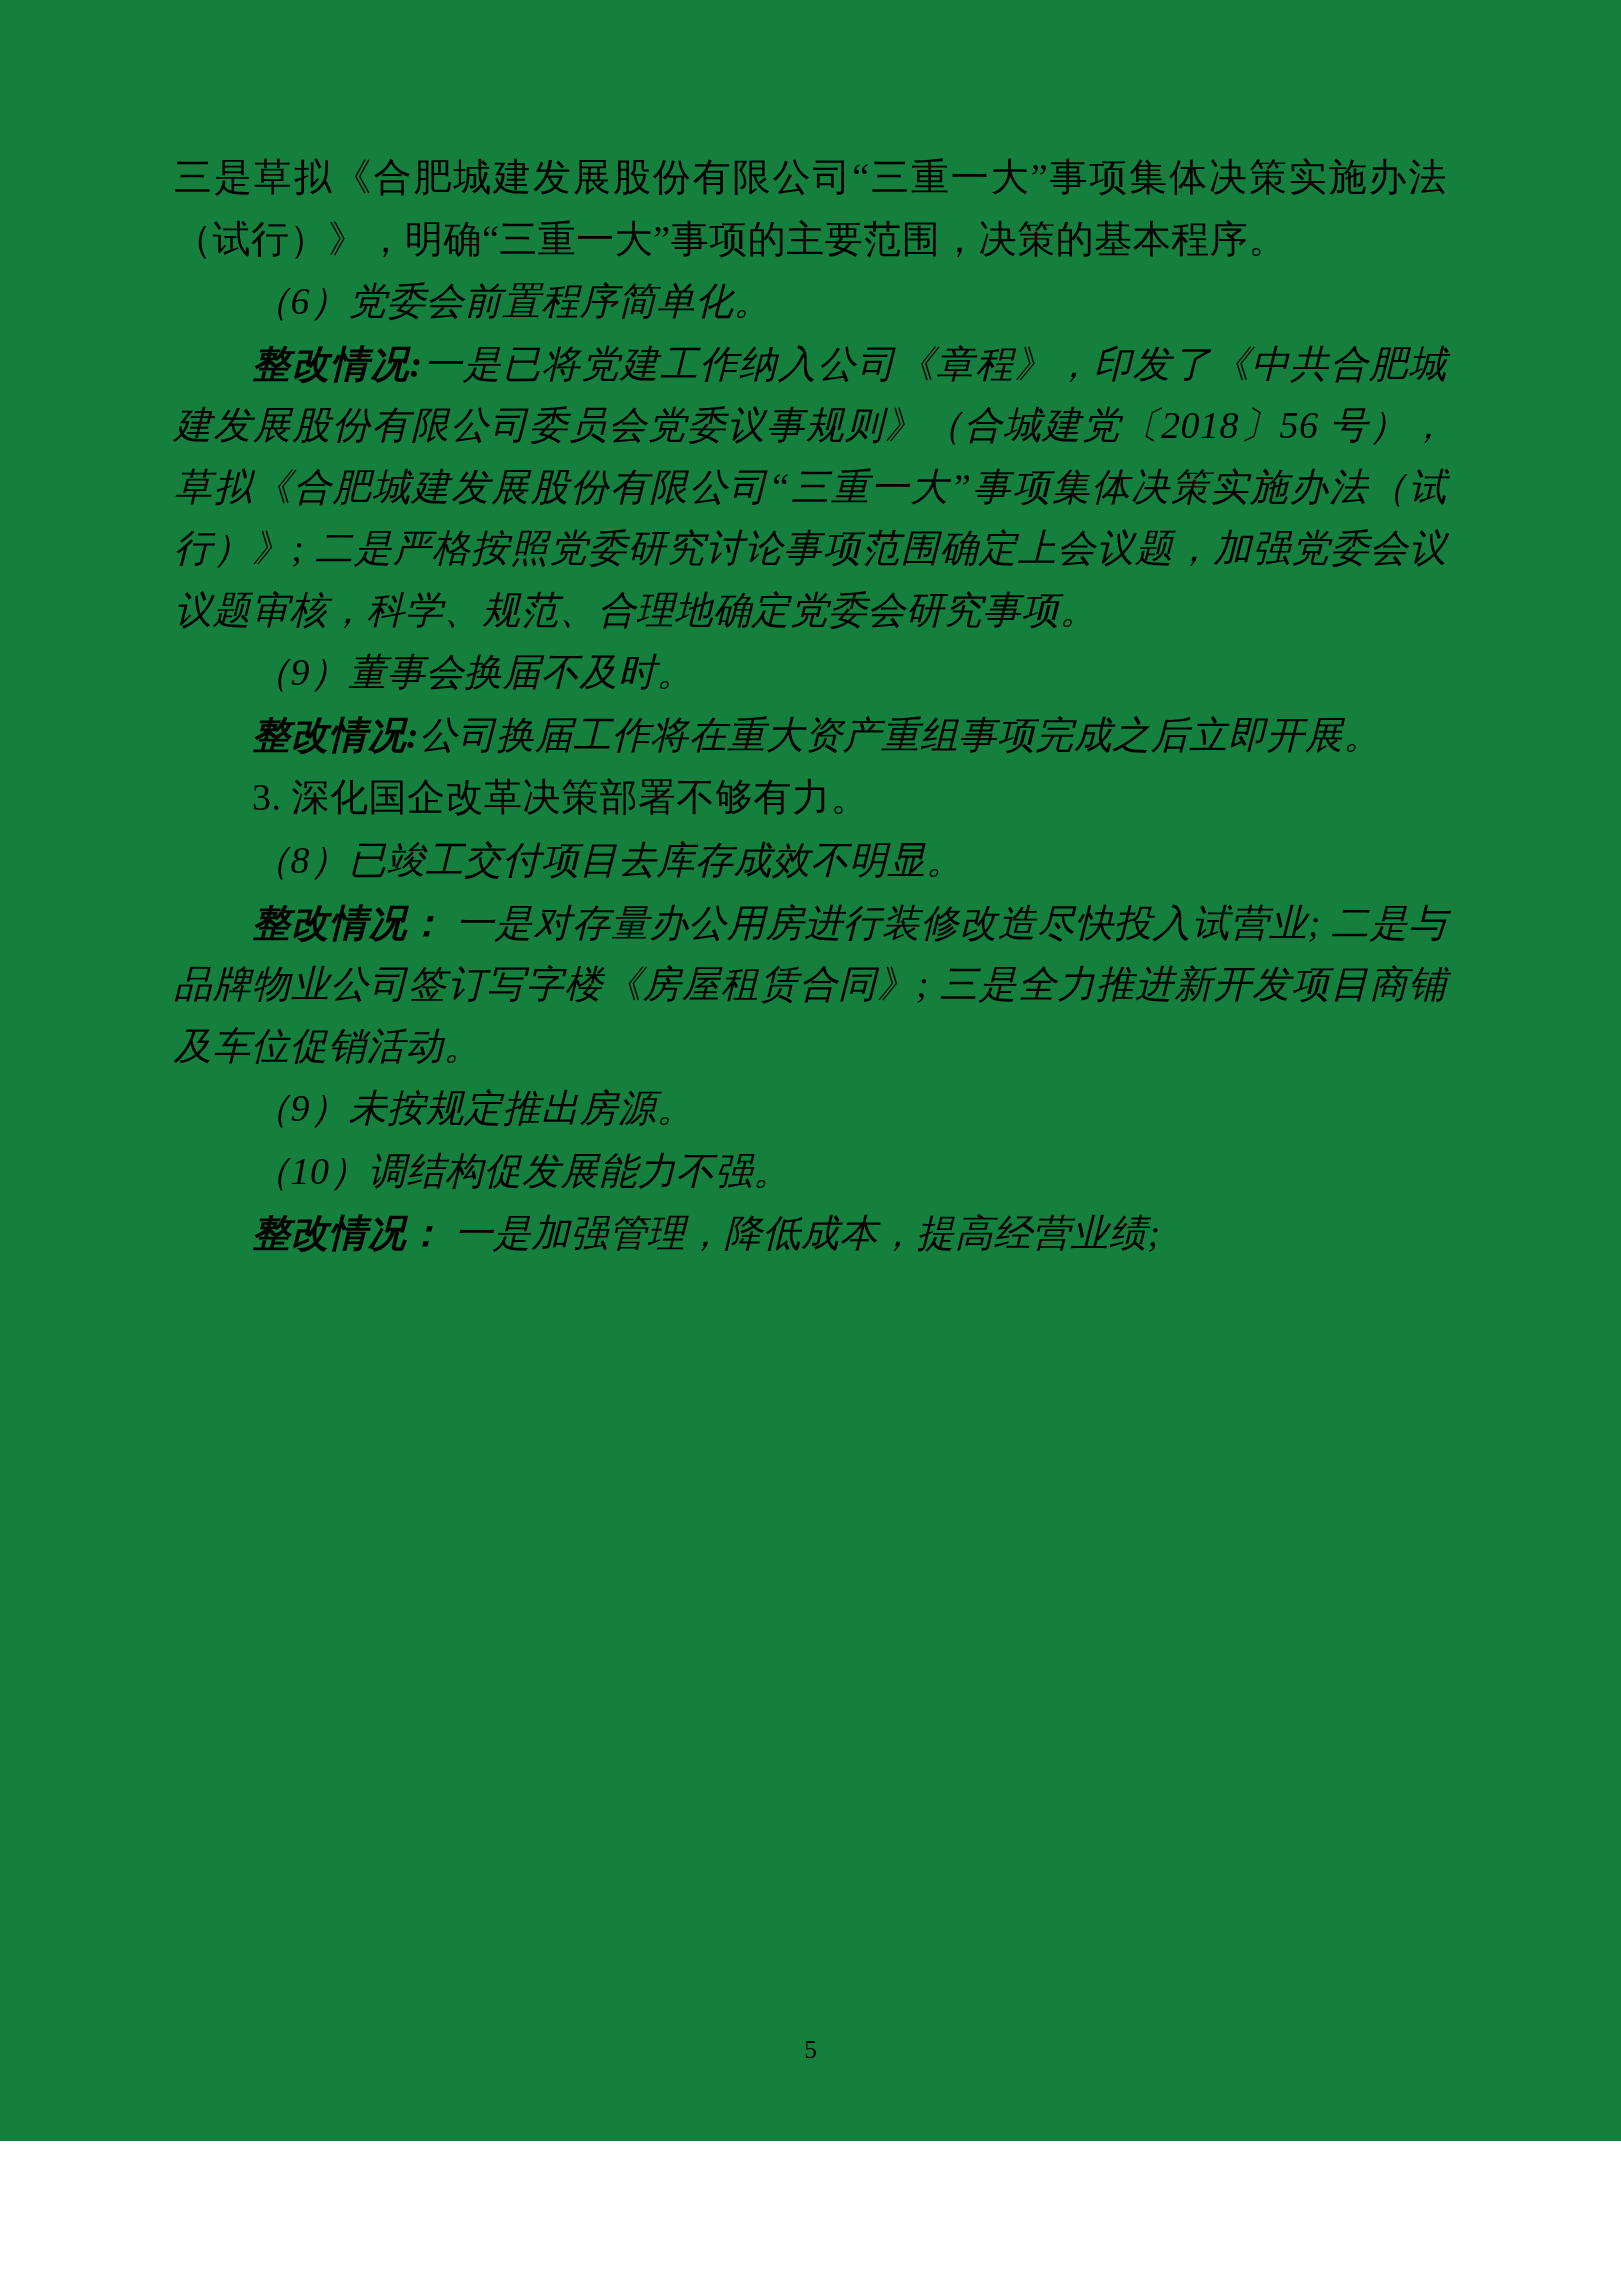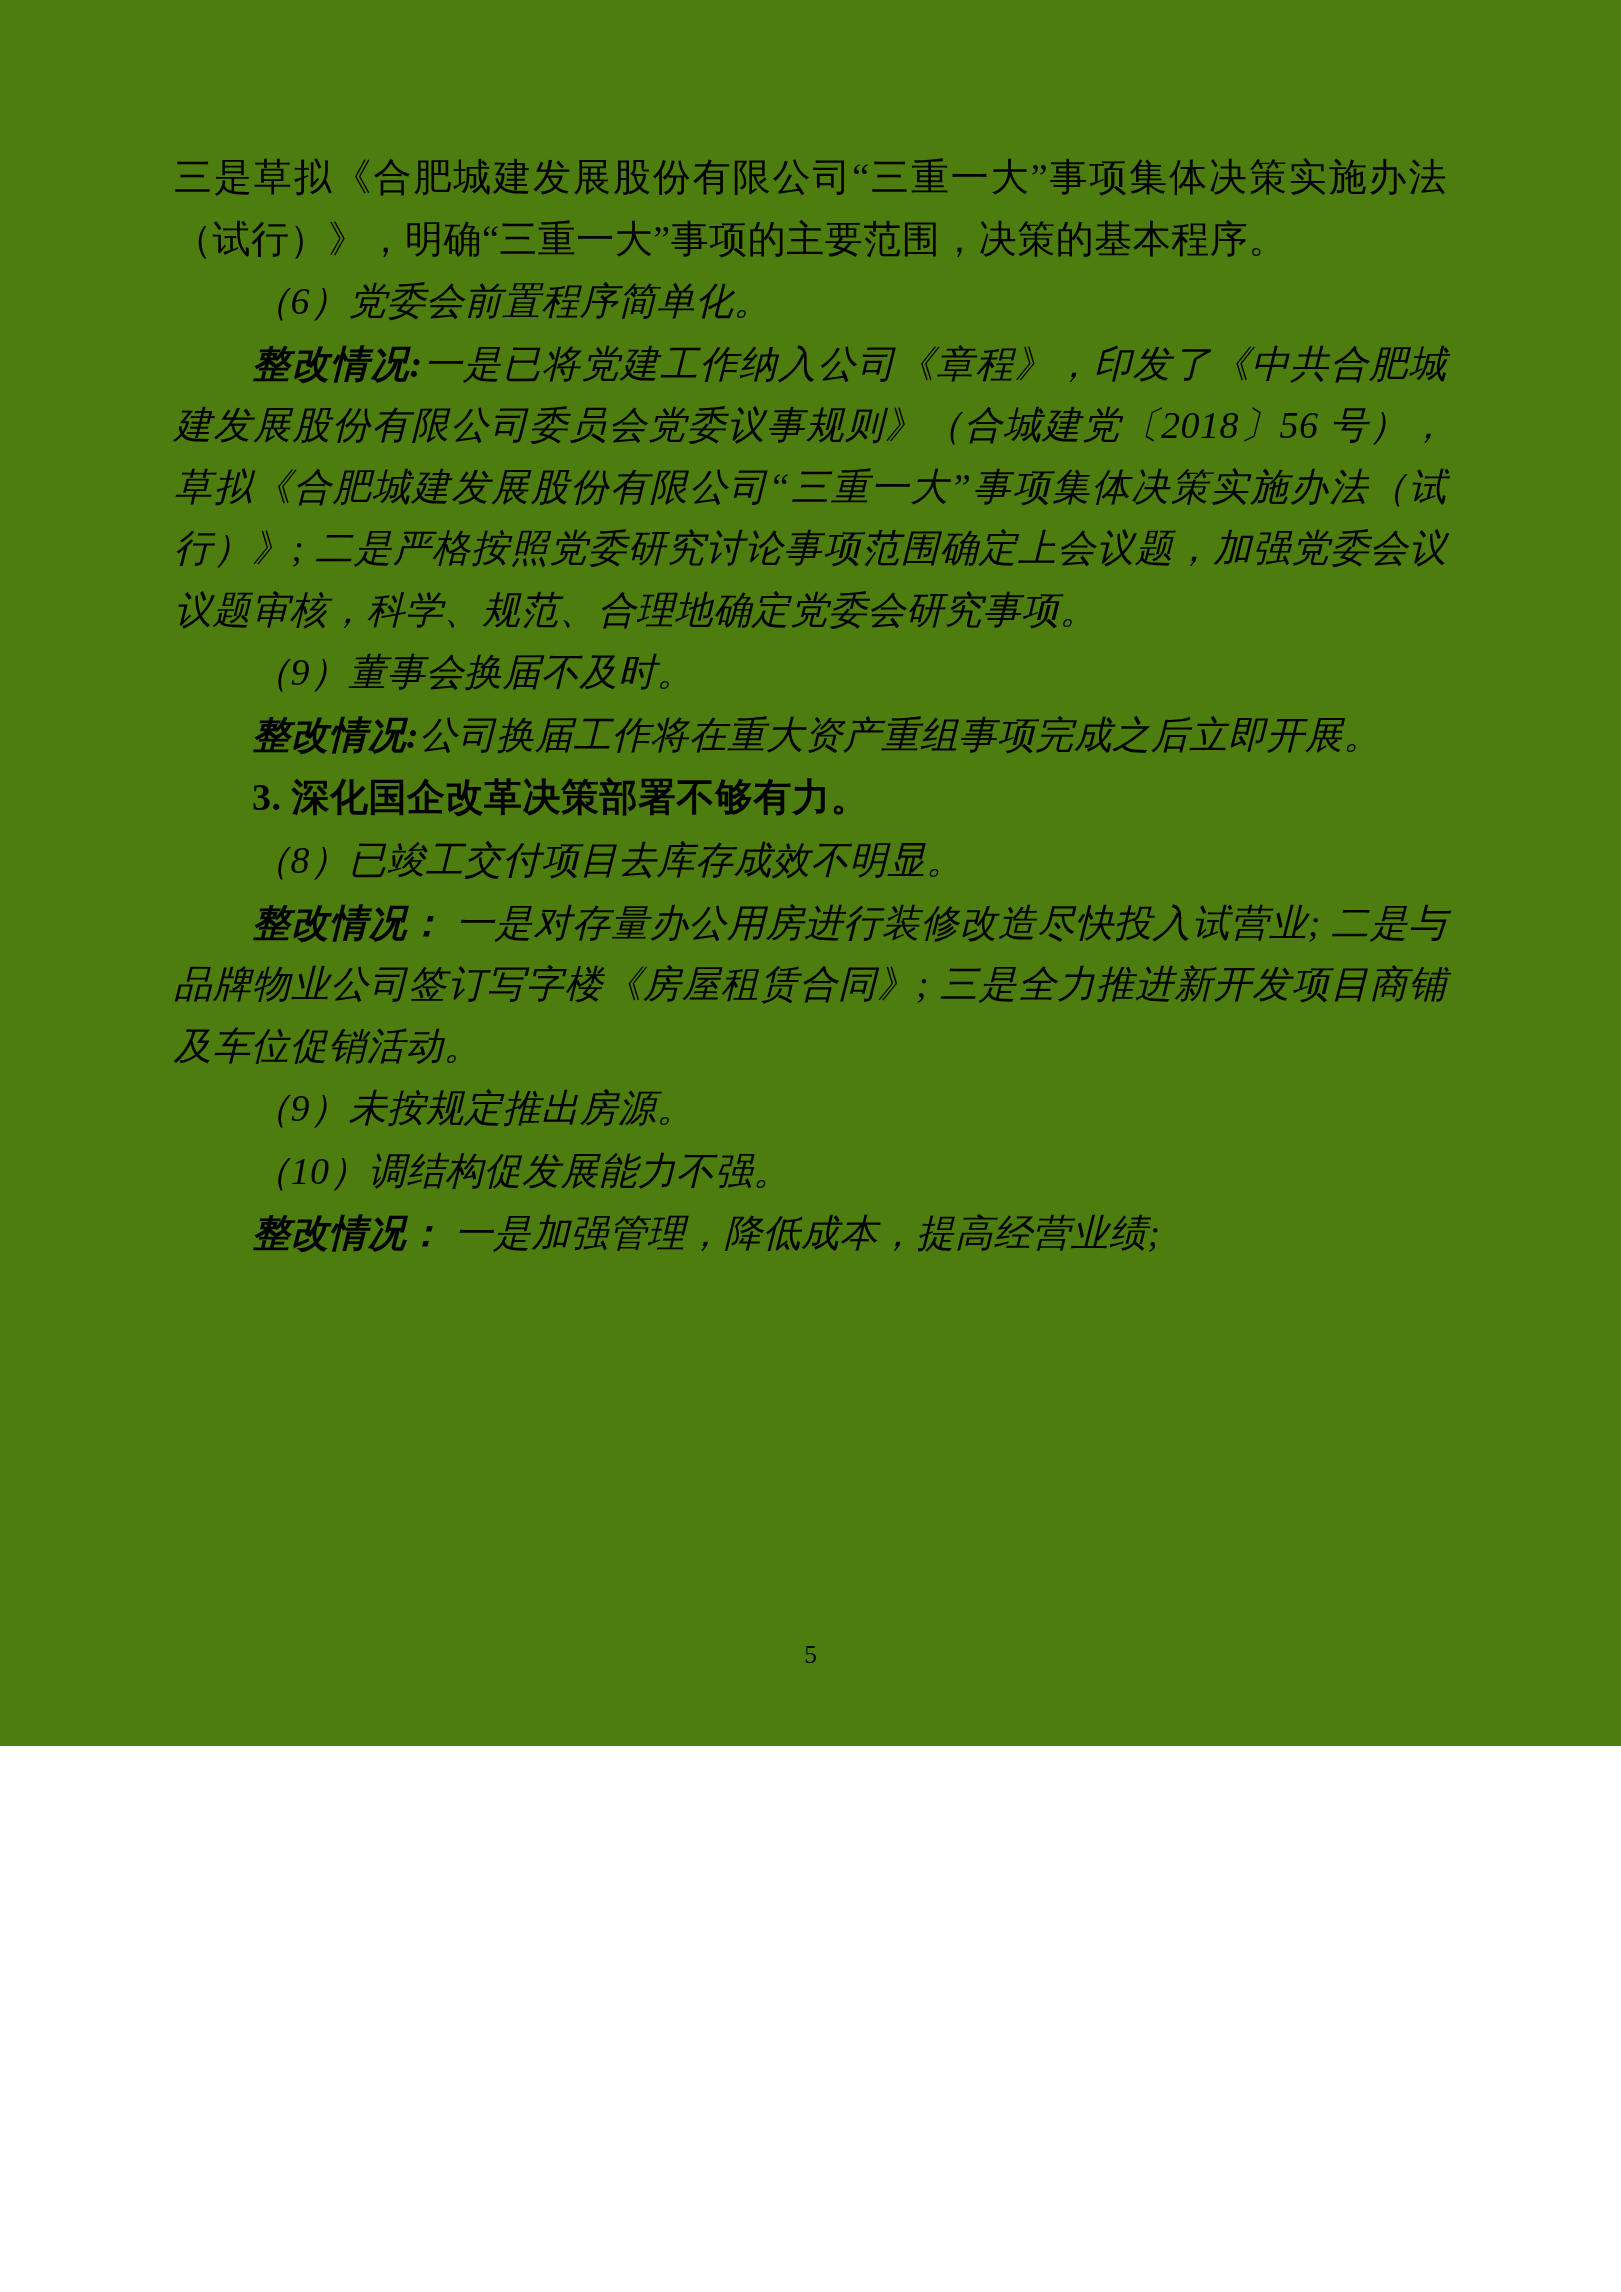--- a/index.html
+++ b/index.html
@@ -7,22 +7,22 @@
     padding: 0;
     background: #ffffff;
   }
   body {
     font-family: "Liberation Serif", "DejaVu Serif", serif;
     color: #000000;
   }
   .page {
     position: relative;
     width: 1621px;
-    height: 1746px;
-    background: #4d7c0f;
+    height: 2141px;
+    background: #15803d;
     box-sizing: border-box;
     padding: 147px 174px 118px 174px;
     overflow: hidden;
   }
   .doc-body {
     font-size: 38px;
     line-height: 1.62;
     text-align: justify;
     text-justify: inter-ideograph;
     letter-spacing: 0.5px;
@@ -30,21 +30,21 @@
   .para {
     margin: 0 0 1px 0;
     text-align: justify;
     text-justify: inter-ideograph;
   }
   .indent {
     text-indent: 78px;
     font-style: italic;
   }
   .heading {
-    font-weight: bold;
+    font-weight: normal;
     text-indent: 78px;
     margin: 0 0 1px 0;
   }
   .lead {
     font-weight: bold;
   }
   .page-number {
     position: absolute;
     left: 0;
     right: 0;

